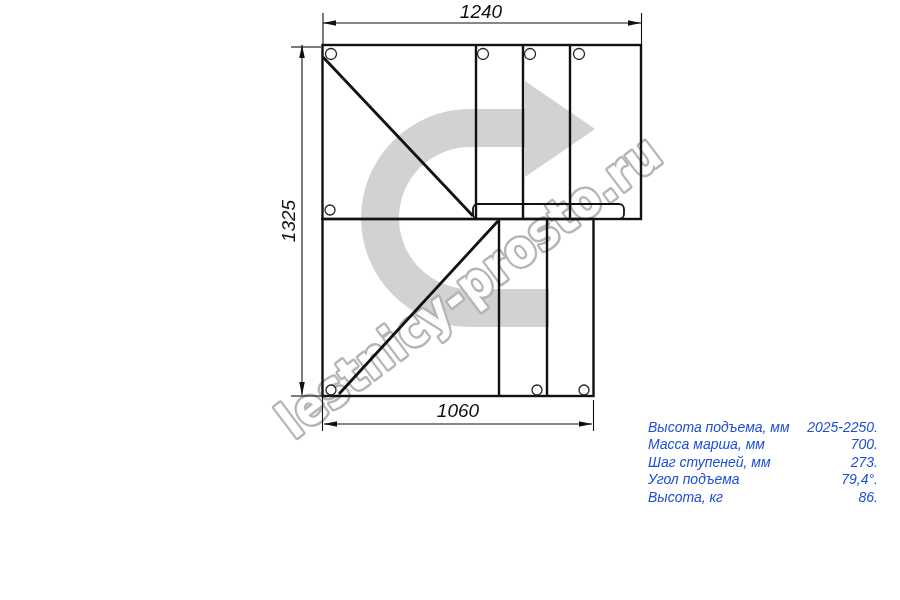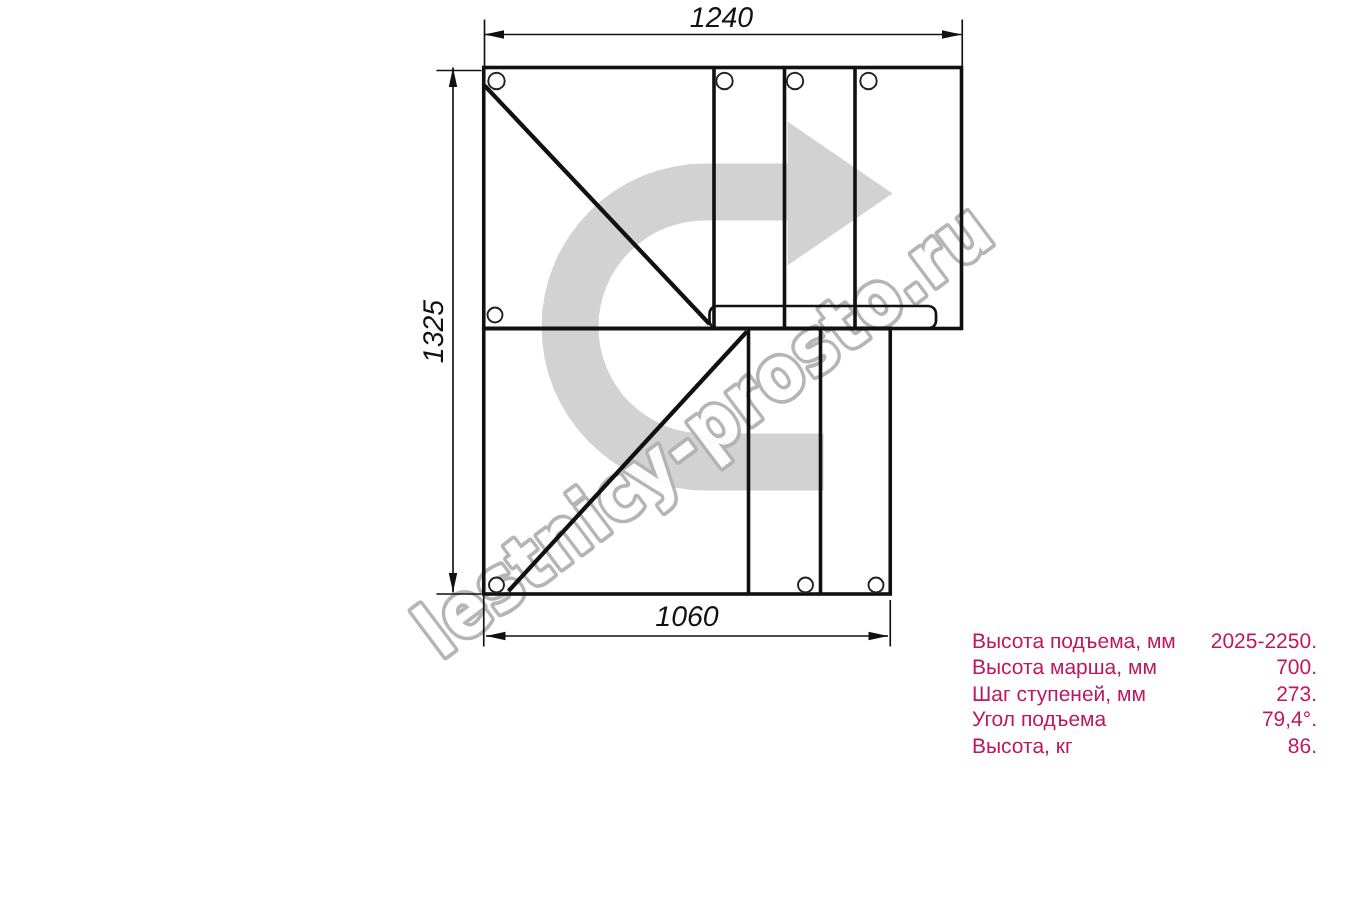--- a/index.html
+++ b/index.html
@@ -28,23 +28,24 @@
     font-size:19px;
     fill:#111111;
   }
 
   
   .specs {
     position:absolute;
     left:616px;
     top:419px;
     width:230px;
+    font-style:italic;
     font-size:14px;
     line-height:17.45px;
-    color:#be185d;
+    color:#1d4ed8;
     white-space:nowrap;
   }
   .spec-row { display:flex; justify-content:space-between; }
   .spec-label { text-align:left; }
   .spec-value { text-align:center; }
 </style>
 </head>
 <body>
 
 <div class="canvas">
@@ -108,21 +109,21 @@
     <text class="dim-text" x="263" y="221" text-anchor="middle" transform="rotate(-90 263 221)">1325</text>
     <text class="dim-text" x="426" y="417" text-anchor="middle">1060</text>
   </svg>
 
   <div class="specs">
     <div class="spec-row">
       <span class="spec-label">Высота подъема, мм</span>
       <span class="spec-value">2025-2250.</span>
     </div>
     <div class="spec-row">
-      <span class="spec-label">Высота марша, мм</span>
+      <span class="spec-label">Масса марша, мм</span>
       <span class="spec-value">700.</span>
     </div>
     <div class="spec-row">
       <span class="spec-label">Шаг ступеней, мм</span>
       <span class="spec-value">273.</span>
     </div>
     <div class="spec-row">
       <span class="spec-label">Угол подъема</span>
       <span class="spec-value">79,4°.</span>
     </div>

